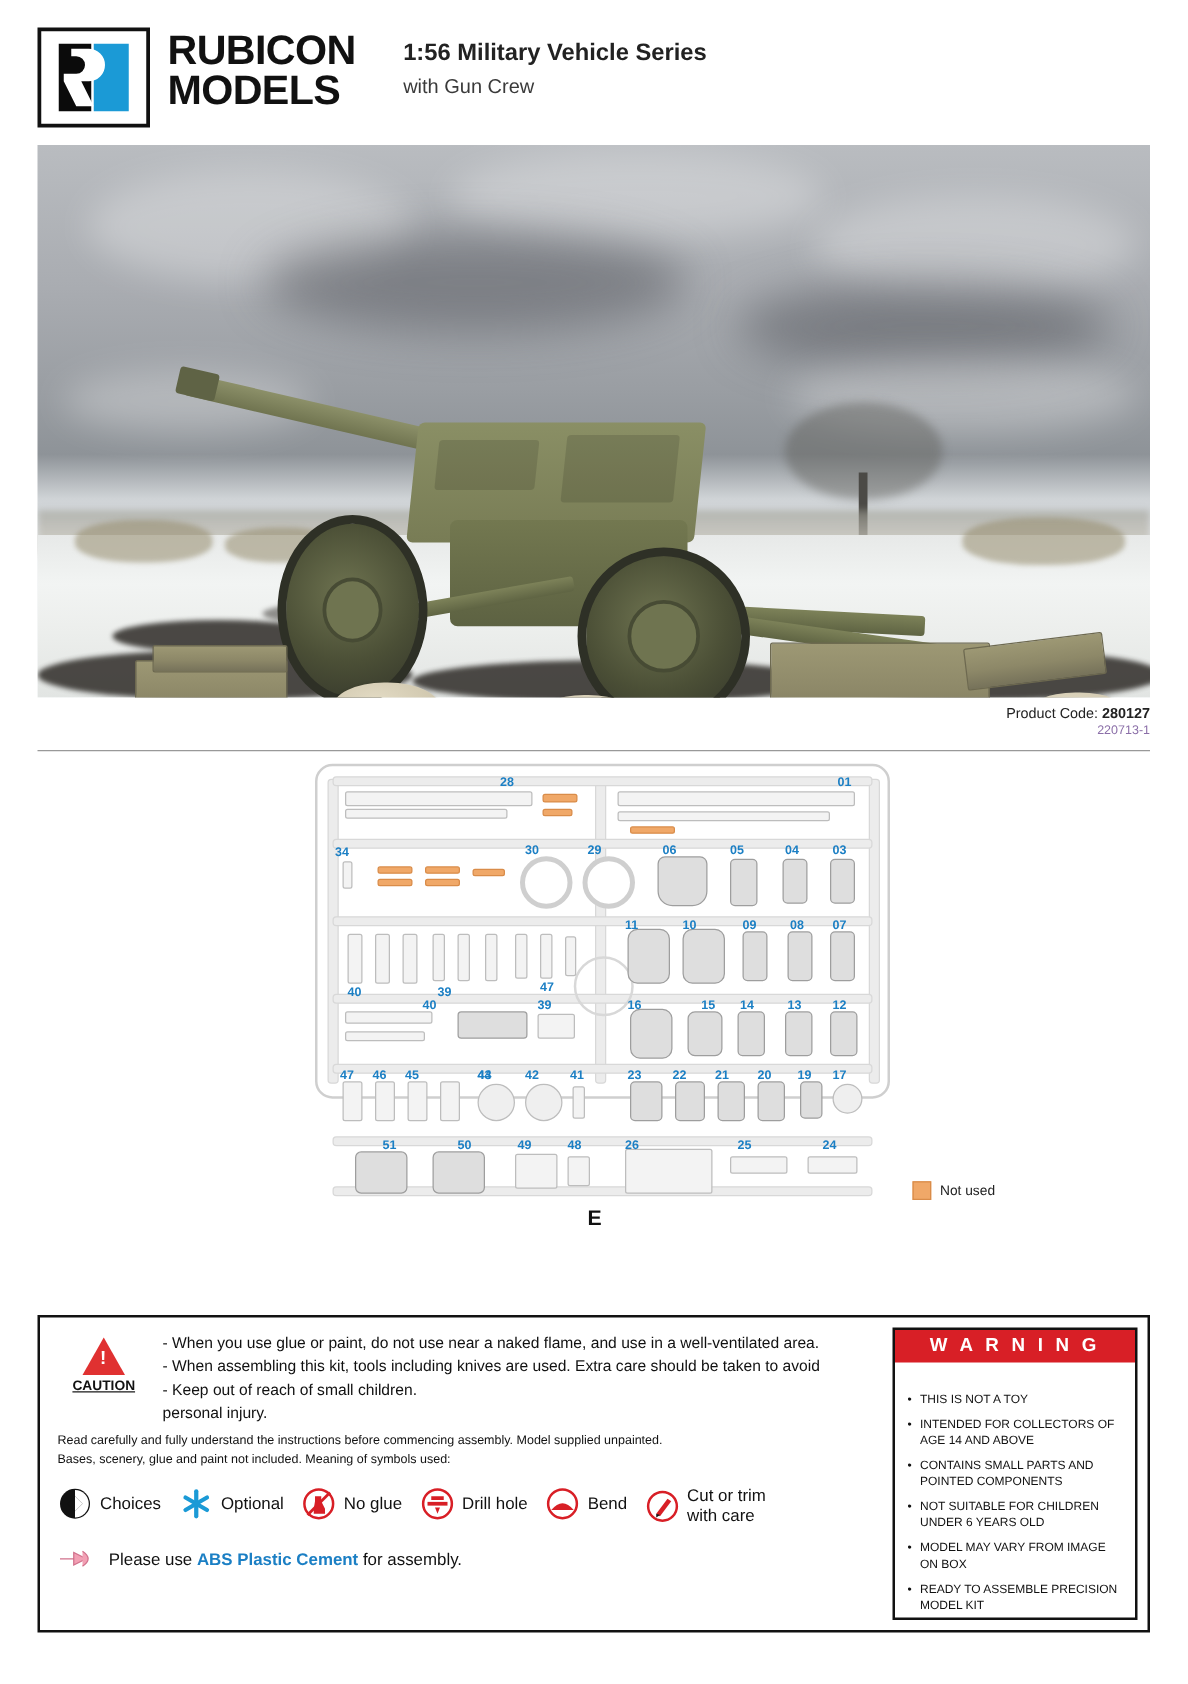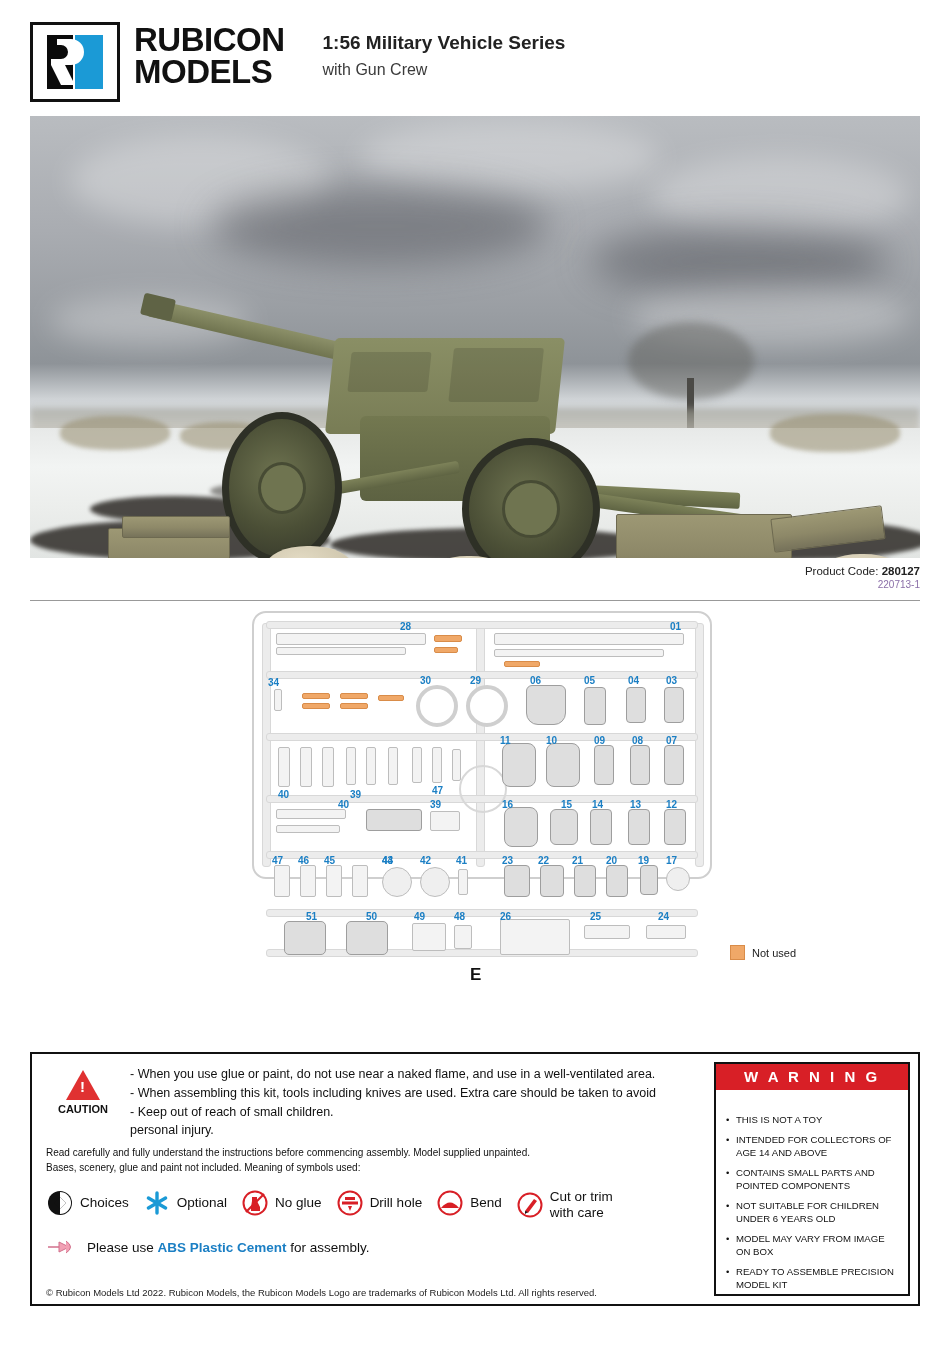--- a/index.html
+++ b/index.html
@@ -248,20 +248,21 @@
   .bottom-left {
     flex: 1 1 auto;
     padding: 12px 14px 8px 14px;
     position: relative;
   }
   .caution-row { display: flex; gap: 10px; }
   .caution-mark {
     width: 74px; flex: 0 0 74px;
     text-align: center;
     padding-top: 4px;
+    text-decoration: underline;
   }
   .tri {
     width: 0; height: 0;
     border-left: 17px solid transparent;
     border-right: 17px solid transparent;
     border-bottom: 30px solid #e03131;
     margin: 0 auto;
     position: relative;
   }
   .tri:after {
@@ -620,21 +621,20 @@
     </div>
 
     <div class="cement-row">
       <svg style="width:32px;height:22px;" viewBox="0 0 32 22">
         <path d="M2 11 h11 v-5 l10 5 -10 5 v-5 z" fill="#f2a0b4" stroke="#d1718c" stroke-width="1"></path>
         <path d="M20 5 q9 6 0 12" fill="#f2a0b4" stroke="#d1718c" stroke-width="1"></path>
       </svg>
       <span class="txt"><span>Please use </span><b>ABS Plastic Cement</b><span> for assembly.</span></span>
     </div>
 
-    <div class="copyright">© Rubicon Models Ltd  2022.   Rubicon Models, the Rubicon Models Logo are trademarks of Rubicon Models Ltd.  All rights reserved.</div>
   </div>
 
   <div class="warning-box">
     <div class="warning-title">W A R N I N G</div>
     <ul class="warning-list">
       <li>THIS IS NOT A TOY</li>
       <li>INTENDED FOR COLLECTORS OF AGE 14 AND ABOVE</li>
       <li>CONTAINS SMALL PARTS AND POINTED COMPONENTS</li>
       <li>NOT SUITABLE FOR CHILDREN UNDER 6 YEARS OLD</li>
       <li>MODEL MAY VARY FROM IMAGE ON BOX</li>

